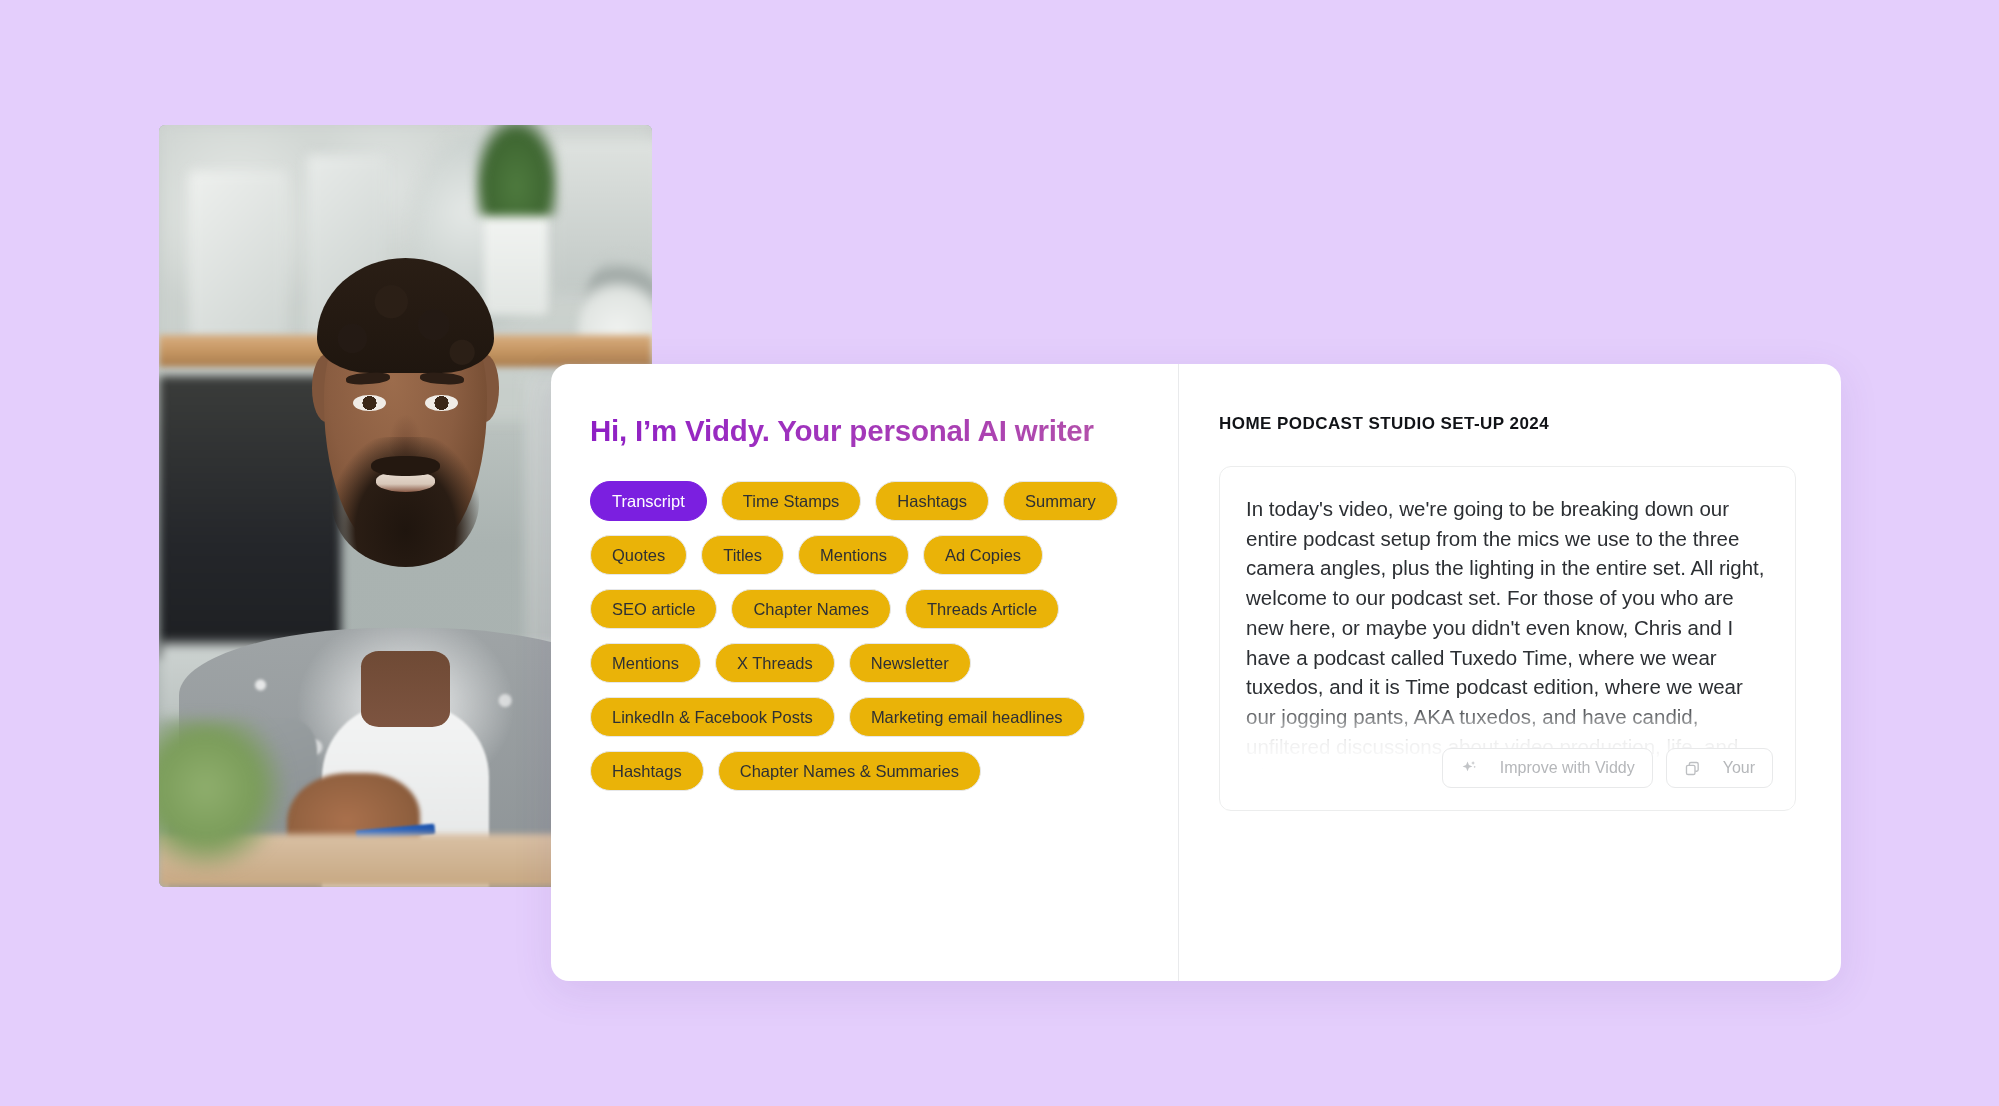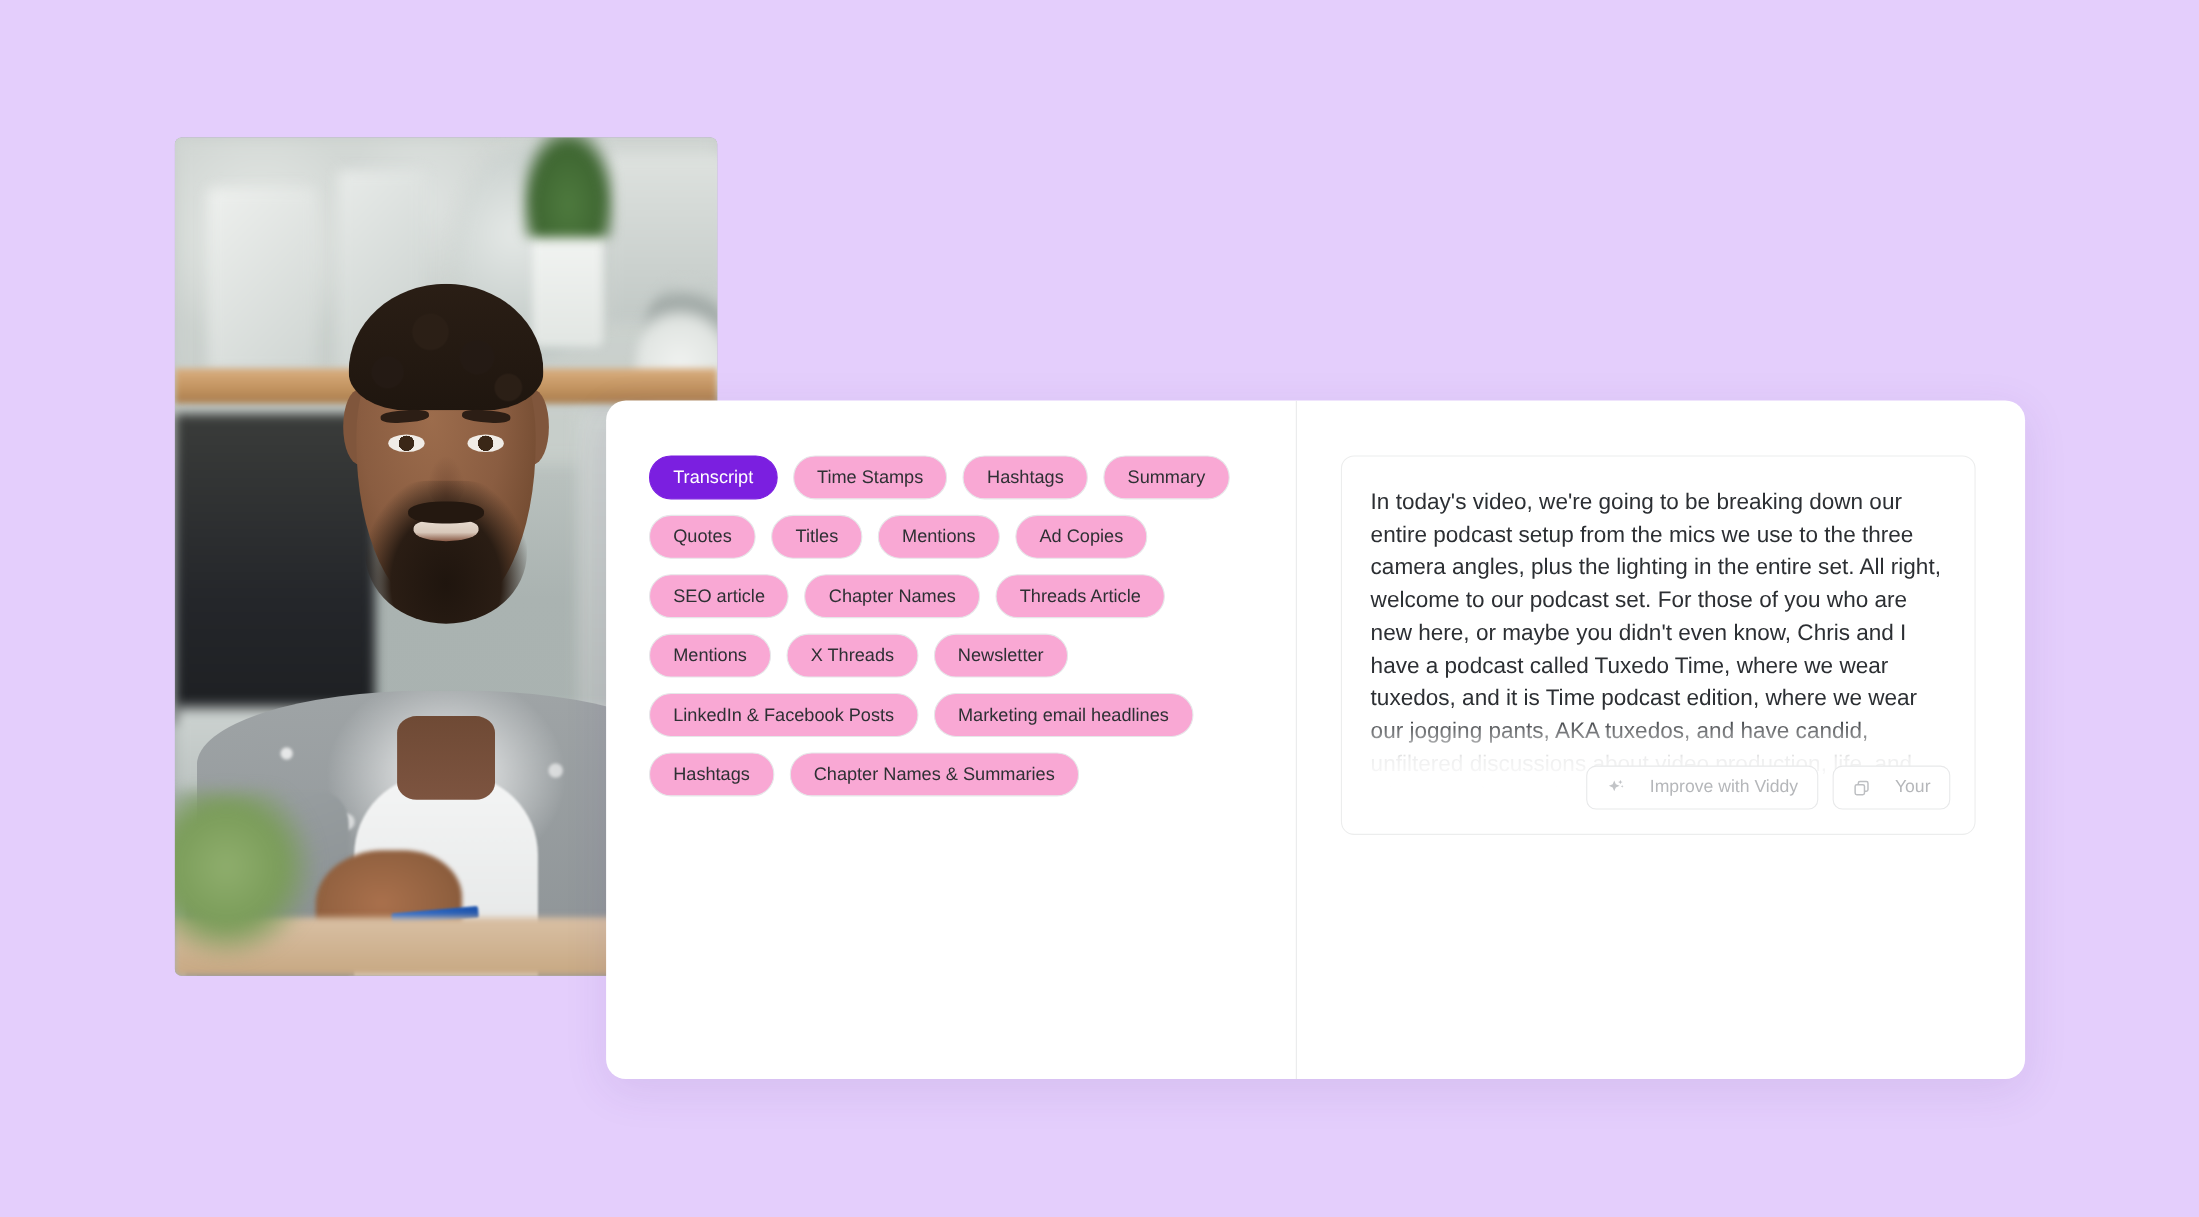--- a/index.html
+++ b/index.html
@@ -265,21 +265,21 @@
     width: 560px;
   }
   .chip {
     height: 40px;
     padding: 0 21px;
     display: inline-flex;
     align-items: center;
     justify-content: center;
     border-radius: 999px;
     border: 1px solid #e6e7e9;
-    background: #f9a8d4;
+    background: #eab308;
     color: #2e3034;
     font-size: 16.5px;
     white-space: nowrap;
     cursor: pointer;
   }
   .chip.active {
     background: #7b1fe0;
     border-color: #7b1fe0;
     color: #fff;
     font-weight: normal;
@@ -379,20 +379,21 @@
     </div>
 
     <div class="desk"></div>
     <div class="green-plant-fg"></div>
   </div>
 </div>
 
 <div class="app-card">
 
   <div class="left-pane">
+    <div class="hero-title">Hi, I’m Viddy. Your personal AI writer</div>
     <div class="chips">
         <button class="chip active">Transcript</button>
         <button class="chip">Time Stamps</button>
         <button class="chip">Hashtags</button>
         <button class="chip">Summary</button>
         <button class="chip">Quotes</button>
         <button class="chip">Titles</button>
         <button class="chip">Mentions</button>
         <button class="chip">Ad Copies</button>
         <button class="chip">SEO article</button>
@@ -404,20 +405,21 @@
         <button class="chip">LinkedIn &amp; Facebook Posts</button>
         <button class="chip">Marketing email headlines</button>
         <button class="chip">Hashtags</button>
         <button class="chip">Chapter Names &amp; Summaries</button>
       </div>
   </div>
 
   <div class="divider"></div>
 
   <div class="right-pane">
+    <div class="doc-title">HOME PODCAST STUDIO SET-UP 2024</div>
 
     <div class="transcript-box">
       <div class="transcript-text">In today's video, we're going to be breaking down our entire podcast setup from the mics we use to the three camera angles, plus the lighting in the entire set. All right, welcome to our podcast set. For those of you who are new here, or maybe you didn't even know, Chris and I have a podcast called Tuxedo Time, where we wear tuxedos, and it is Time podcast edition, where we wear our jogging pants, AKA tuxedos, and have candid, unfiltered discussions about video production, life, and whatever else we feel like talking about.</div>
       <div class="fade"></div>
 
       <div class="actions">
         <button class="action-btn">
           <span>
             <svg width="18" height="18" viewBox="0 0 24 24" fill="#c2c4c7" aria-hidden="true">
               <path d="M10 3.4l1.9 4.6 4.6 1.9-4.6 1.9L10 16.4l-1.9-4.6L3.5 9.9l4.6-1.9L10 3.4z"></path>

